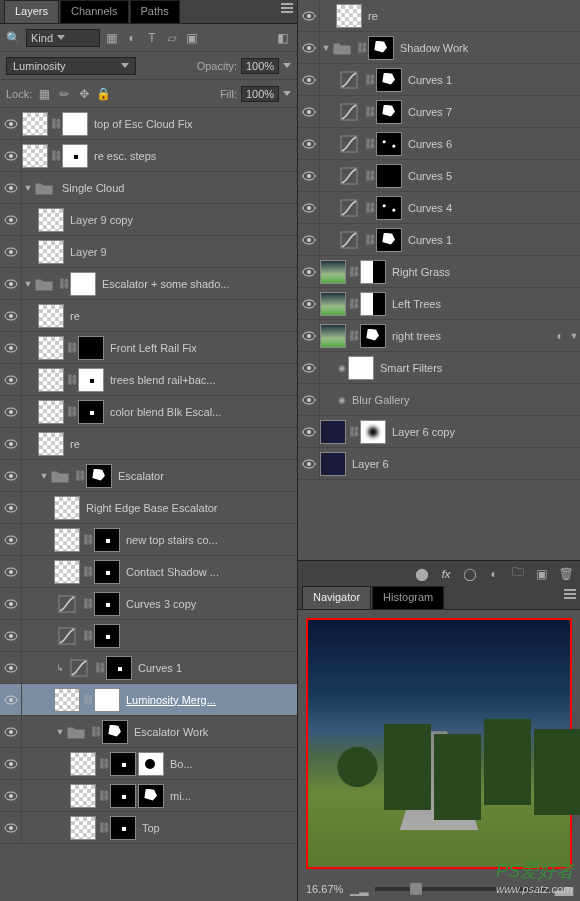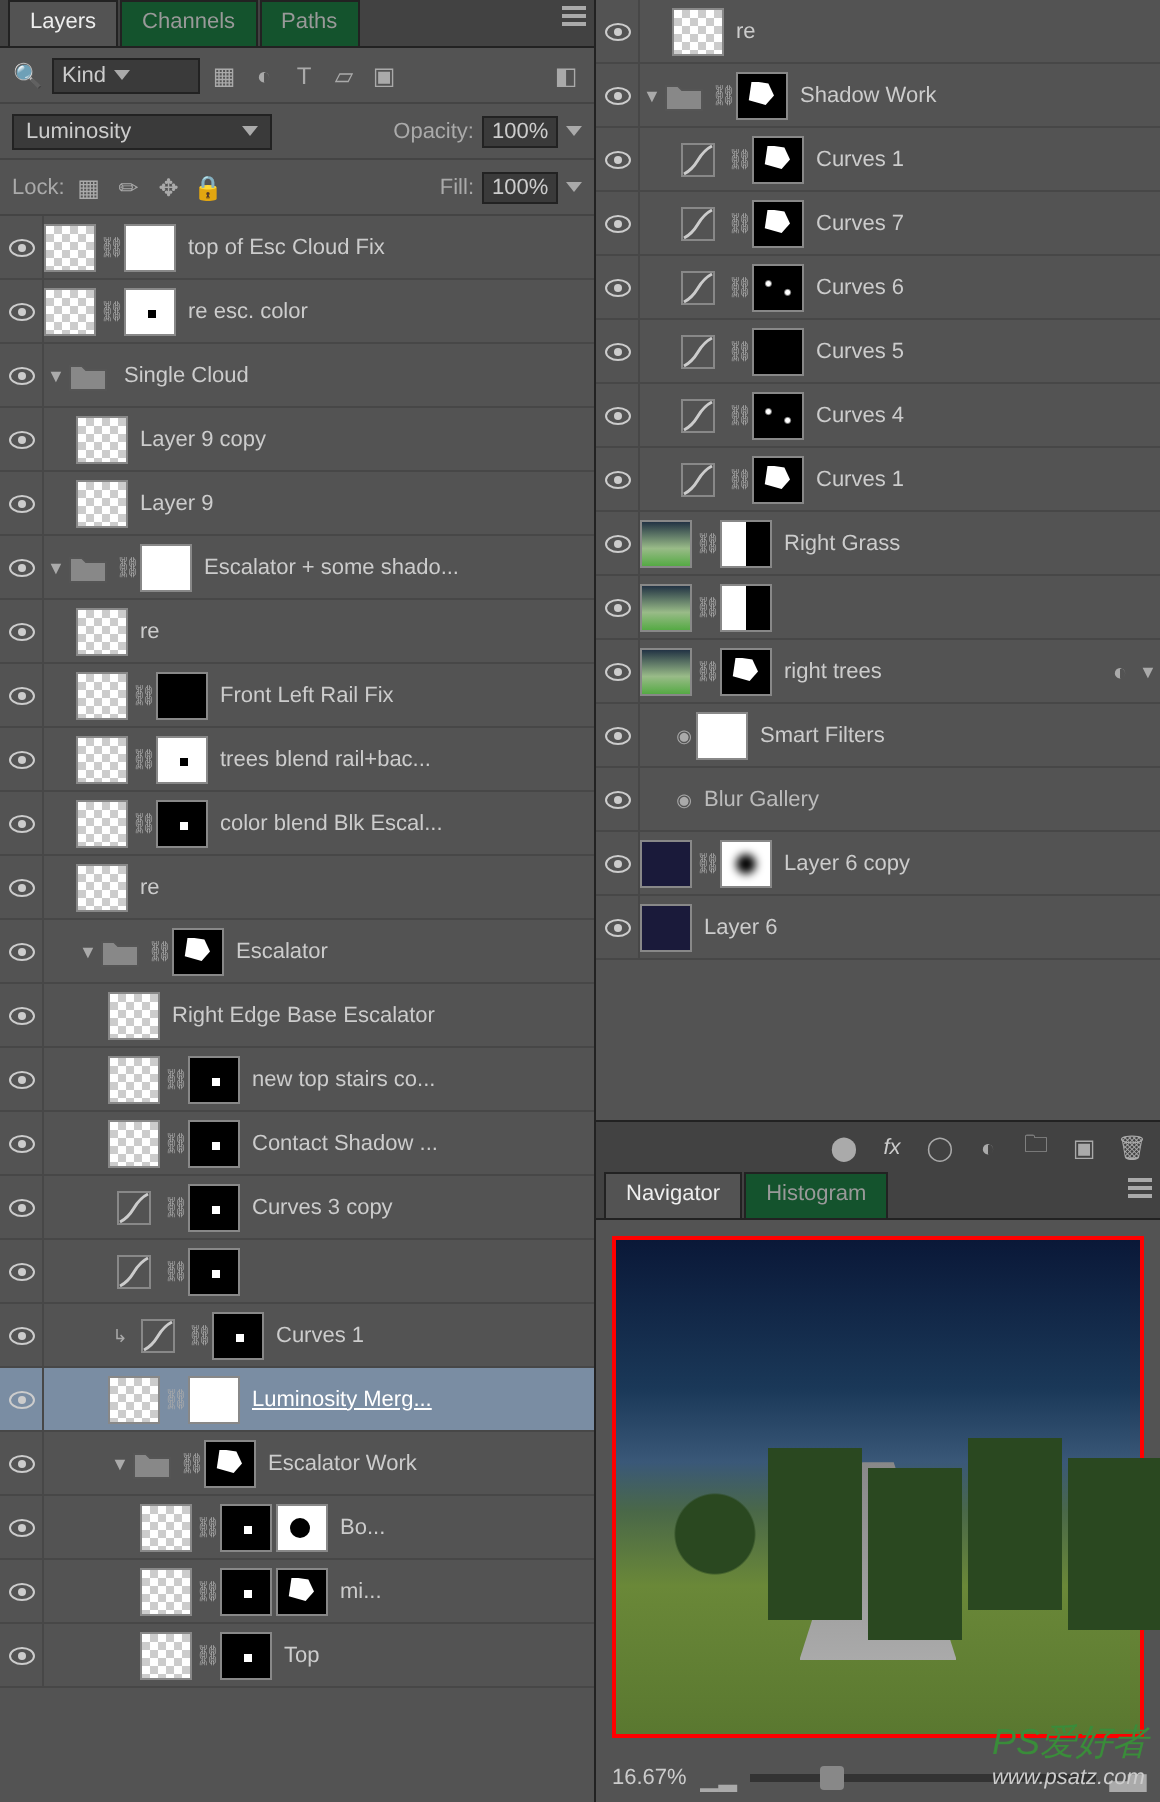--- a/index.html
+++ b/index.html
@@ -3,21 +3,21 @@
 <meta charset="utf-8">
 <style>
 *{margin:0;padding:0;box-sizing:border-box;font-family:Tahoma,Arial,sans-serif;font-size:11px;color:#ccc;-webkit-user-select:none}
 body{background:#535353;width:580px;height:901px;display:flex;overflow:hidden}
 .col{display:flex;flex-direction:column}
 .left{width:298px;border-right:1px solid #222}
 .right{width:282px}
 .tabs{background:#424242;height:24px;display:flex;padding-left:4px;border-bottom:1px solid #222}
 .tab{padding:4px 10px;background:#535353;border:1px solid #222;border-bottom:none;margin-right:1px;font-size:11px}
 .tab.active{background:#535353;color:#eee}
-.tab.inactive{background:#14532d;color:#999}
+.tab.inactive{background:#000000;color:#999}
 .tbar{height:28px;display:flex;align-items:center;padding:0 6px;border-bottom:1px solid #444;gap:4px}
 .filter-sel{background:#3a3a3a;border:1px solid #222;padding:2px 4px;flex:0 0 74px;display:flex;align-items:center;gap:4px}
 .triangle{width:0;height:0;border-left:4px solid transparent;border-right:4px solid transparent;border-top:5px solid #aaa}
 .ico{width:16px;height:16px;display:flex;align-items:center;justify-content:center;font-size:12px;color:#aaa}
 .blend-sel{background:#3a3a3a;border:1px solid #222;padding:2px 6px;flex:0 0 130px;display:flex;justify-content:space-between;align-items:center}
 .pct{background:#3a3a3a;border:1px solid #222;padding:1px 4px;width:38px;text-align:center}
 .lbl{color:#aaa}
 .layers{flex:1;overflow-y:auto;overflow-x:hidden;background:#535353}
 .layers::-webkit-scrollbar{width:16px;background:#424242}
 .layers::-webkit-scrollbar-thumb{background:#666;border:1px solid #333}
@@ -121,21 +121,21 @@
             <ellipse cx="7" cy="5" rx="6" ry="4" fill="none" stroke="#ccc" stroke-width="1"></ellipse>
             <circle cx="7" cy="5" r="2" fill="#ccc"></circle>
           </svg>
         </div>
         <div class="indent" style="width:0px"></div>
         <div class="thumb checker"></div>
         <div class="link">⛓</div>
         <div class="thumb white">
           <div class="dot" style="background:#000"></div>
         </div>
-        <div class="name ">re esc. color</div>
+        <div class="name ">re esc. steps</div>
       </div>
       <div class="row">
         <div class="eye">
           <svg viewBox="0 0 14 10">
             <ellipse cx="7" cy="5" rx="6" ry="4" fill="none" stroke="#ccc" stroke-width="1"></ellipse>
             <circle cx="7" cy="5" r="2" fill="#ccc"></circle>
           </svg>
         </div>
         <div class="indent" style="width:0px"></div>
         <div class="arrow">▼</div>
@@ -621,20 +621,21 @@
             <ellipse cx="7" cy="5" rx="6" ry="4" fill="none" stroke="#ccc" stroke-width="1"></ellipse>
             <circle cx="7" cy="5" r="2" fill="#ccc"></circle>
           </svg>
         </div>
         <div class="indent" style="width:0px"></div>
         <div class="thumb grad"></div>
         <div class="link">⛓</div>
         <div class="thumb white">
           <div style="position:absolute;right:0;top:0;width:50%;height:100%;background:#000"></div>
         </div>
+        <div class="name ">Left Trees</div>
       </div>
       <div class="row">
         <div class="eye">
           <svg viewBox="0 0 14 10">
             <ellipse cx="7" cy="5" rx="6" ry="4" fill="none" stroke="#ccc" stroke-width="1"></ellipse>
             <circle cx="7" cy="5" r="2" fill="#ccc"></circle>
           </svg>
         </div>
         <div class="indent" style="width:0px"></div>
         <div class="thumb grad"></div>

